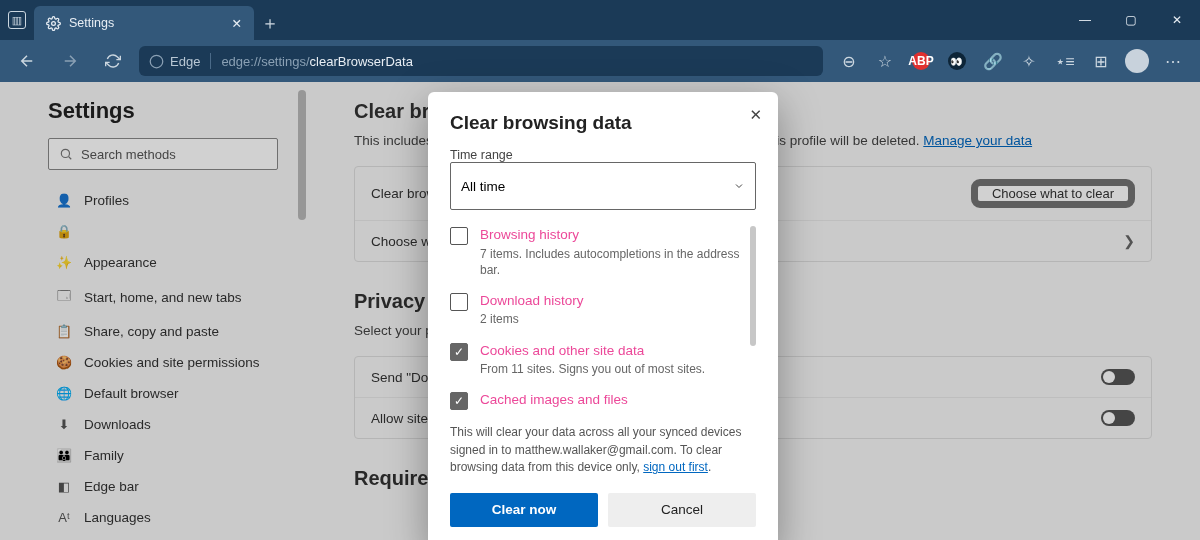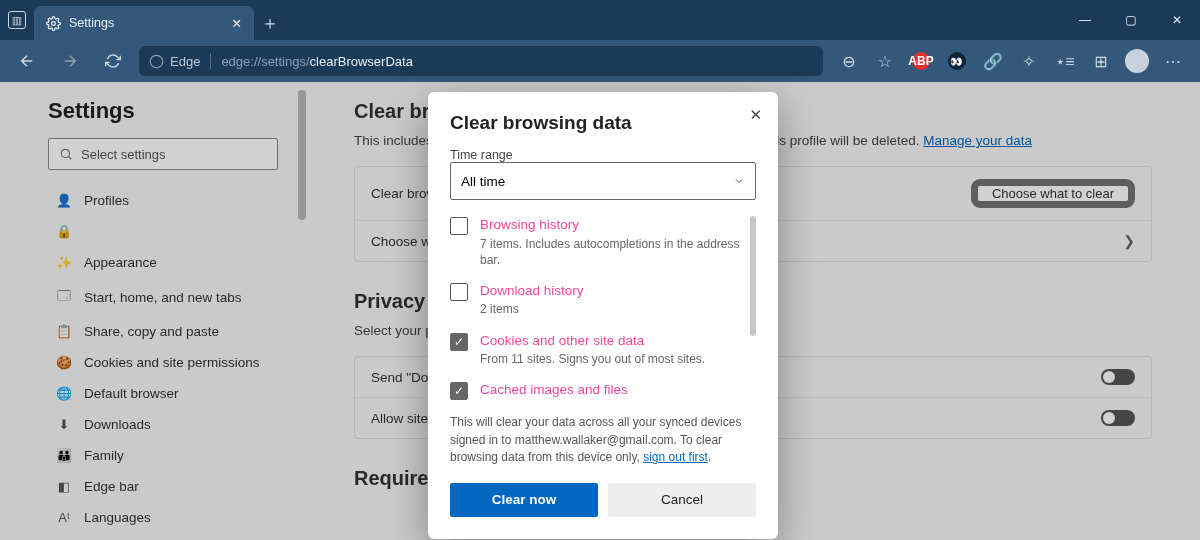--- a/index.html
+++ b/index.html
@@ -54,21 +54,21 @@
   .chev{color:#666;font-size:14px;}
   .section-h{font-size:18px;font-weight:600;margin:28px 0 10px;}
   .toggle{width:34px;height:16px;border-radius:10px;background:#555;position:relative;}
   .toggle::after{content:"";position:absolute;left:2px;top:2px;width:12px;height:12px;border-radius:50%;background:#fff;}
 
   
   .modal{position:absolute;z-index:10;top:92px;left:428px;width:350px;background:#fff;border-radius:6px;box-shadow:0 12px 40px rgba(0,0,0,0.35);padding:20px 22px 22px;}
   .modal-title{font-size:19px;font-weight:600;color:#222;margin-bottom:14px;}
   .modal-close{position:absolute;top:14px;right:16px;color:#444;font-size:15px;}
   .field-label{font-size:12.5px;color:#444;}
-  .select{border:1px solid #666;height:38px;display:flex;align-items:center;justify-content:space-between;padding:0 10px;font-size:13.5px;border-radius:2px;margin-bottom:16px;}
+  .select{border:1px solid #666;height:48px;display:flex;align-items:center;justify-content:space-between;padding:0 10px;font-size:13.5px;border-radius:2px;margin-bottom:16px;}
   .check-list{position:relative;padding-right:12px;}
   .check-list .scroll{position:absolute;right:0;top:0;width:6px;height:120px;background:#c7c7c7;border-radius:3px;}
   .check-item{display:flex;gap:12px;margin-bottom:14px;}
   .checkbox{flex:none;width:18px;height:18px;border:1.5px solid #555;border-radius:2px;display:flex;align-items:center;justify-content:center;margin-top:1px;}
   .checkbox.checked{background:#666;border-color:#666;color:#fff;font-size:12px;}
   .check-item .lbl{font-size:13.5px;color:#ec4899;line-height:1.3;}
   .check-item .desc{font-size:12px;color:#666;margin-top:2px;line-height:1.35;}
   .sync-note{font-size:12px;color:#555;line-height:1.45;margin:6px 0 16px;}
   .sync-note a{color:#0067c0;text-decoration:underline;}
   .modal-btns{display:flex;gap:10px;}
@@ -154,21 +154,21 @@
 <div class="content">
   <div class="sidebar">
     <h1>Settings</h1>
     <div class="search">
       <span>
         <svg width="14" height="14" viewBox="0 0 24 24" fill="none" stroke="#777" stroke-width="2">
             <circle cx="11" cy="11" r="7"></circle>
             <path d="m21 21-4.3-4.3"></path>
           </svg>
       </span>
-      <span>Select settings</span>
+      <span>Search methods</span>
     </div>
     <div class="nav" id="nav">
         <div class="nav-item">
           <span class="ico">👤</span>
           <span>Profiles</span>
         </div>
         <div class="nav-item">
           <span class="ico">🔒</span>
         </div>
         <div class="nav-item">

